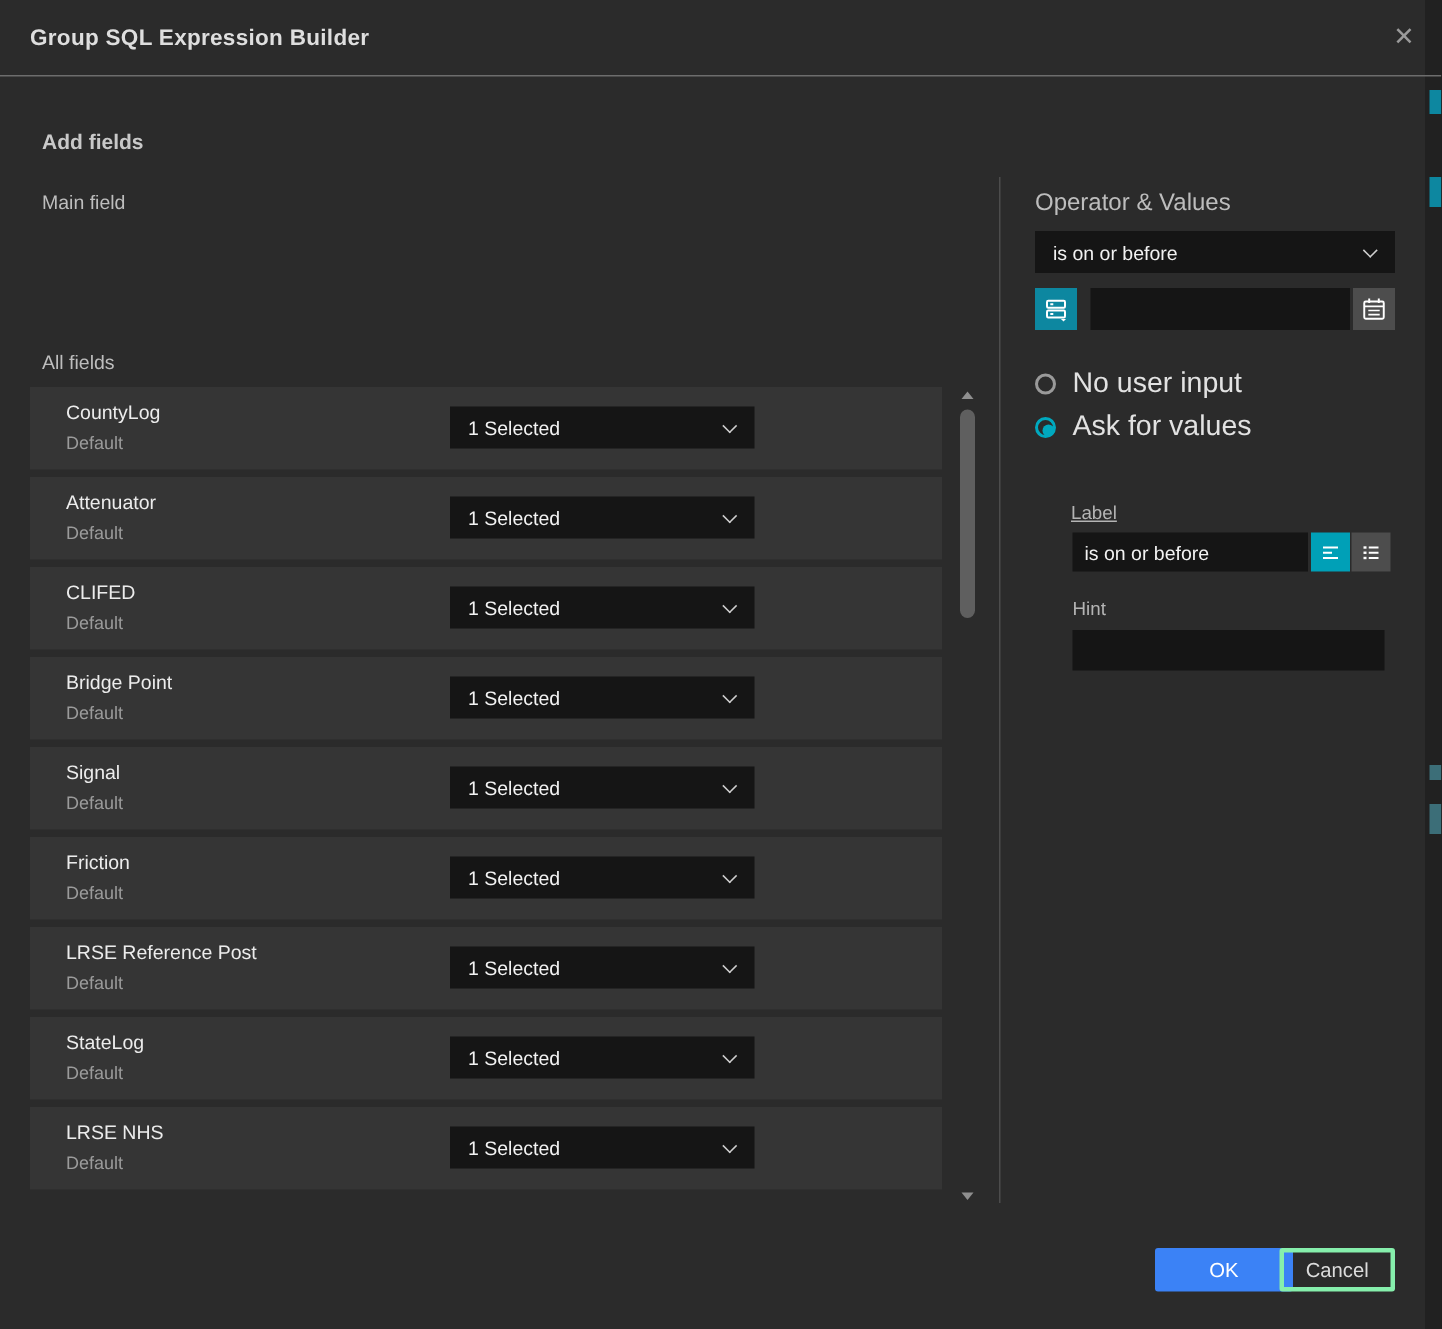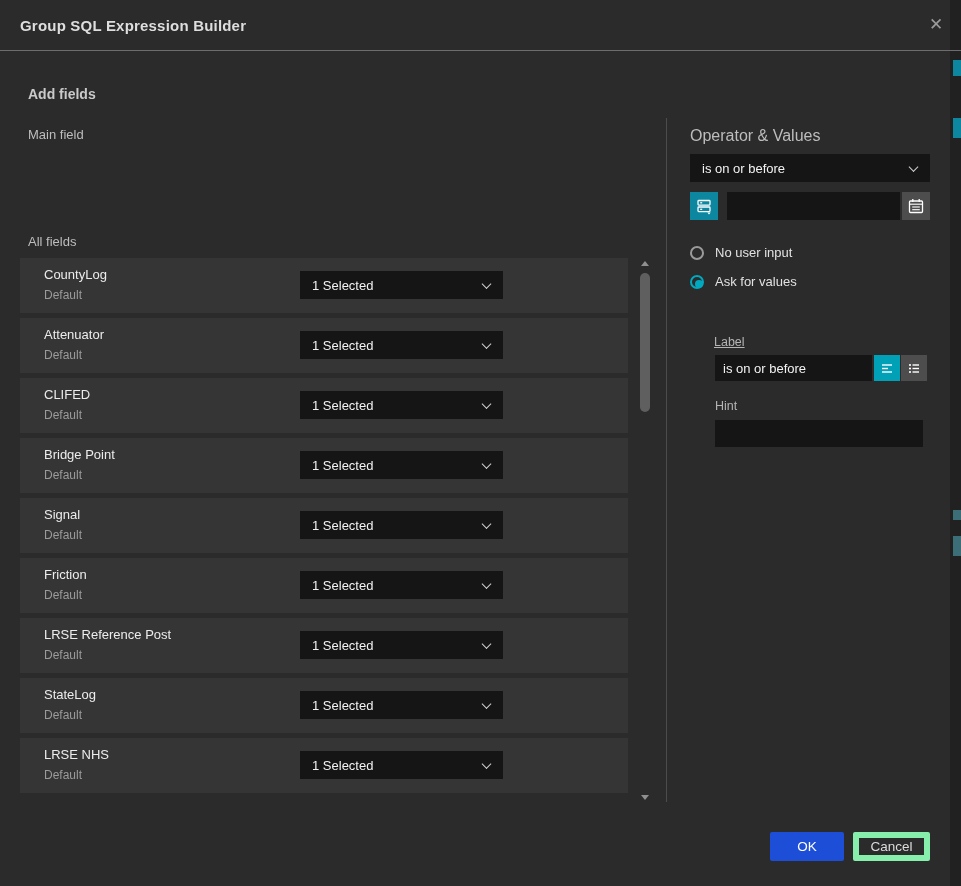--- a/index.html
+++ b/index.html
@@ -48,38 +48,38 @@
   
   .val-row-btn { position:absolute; left:690px; top:192px; width:28px; height:28px; background:#0d87a0; display:flex; align-items:center; justify-content:center; cursor:pointer; }
   .val-input { position:absolute; left:727px; top:192px; width:173px; height:28px; background:#151515; border:none; outline:none; color:#f0f0f0; font-size:13px; padding:0 8px; font-family:"Liberation Sans", sans-serif; }
   .cal-btn { position:absolute; left:902px; top:192px; width:28px; height:28px; background:#4d4d4d; display:flex; align-items:center; justify-content:center; cursor:pointer; }
 
   .radio { position:absolute; left:690px; display:flex; align-items:center; cursor:pointer; }
   .radio-1 { top:245px; } .radio-2 { top:274px; }
   .rdot { width:14px; height:14px; border:2px solid #9a9a9a; border-radius:50%; flex:0 0 auto; position:relative; }
   .radio.on .rdot { border-color:#00a9bf; }
   .radio.on .rdot::after { content:""; position:absolute; left:3px; top:3px; width:8px; height:8px; border-radius:50%; background:#00a9bf; }
-  .rlabel { margin-left:11px; font-size:13px; color:#e2e2e2; }
+  .rlabel { margin-left:11px; font-size:19px; color:#e2e2e2; }
 
   .choose-btn { position:absolute; left:713px; top:303px; width:217px; height:26px; background:#0d87a0; color:#fff; font-size:13px; border:none; cursor:pointer; font-family:"Liberation Sans", sans-serif; }
 
   .cap { position:absolute; font-size:12.5px; color:#b4b4b4; }
   .cap-label { left:714px; top:335px;text-decoration:underline; }
   .cap-hint  { left:715px; top:399px; }
 
   .label-input { position:absolute; left:715px; top:355px; width:157px; height:26px; background:#151515; border:none; outline:none; color:#f2f2f2; font-size:13px; padding:0 8px; font-family:"Liberation Sans", sans-serif; }
   .style-btn { position:absolute; top:355px; width:26px; height:26px; display:flex; align-items:center; justify-content:center; cursor:pointer; }
   .style-align { left:874px; background:#00a0b7; }
   .style-list  { left:901px; background:#4d4d4d; }
 
   .hint-input { position:absolute; left:715px; top:420px; width:208px; height:27px; background:#151515; border:none; outline:none; color:#f2f2f2; font-size:13px; padding:0 8px; font-family:"Liberation Sans", sans-serif; }
 
   
-  .btn-ok { position:absolute; left:770px; top:832px; width:74px; height:29px; background:#1d4ed8; border:none; border-radius:2px; color:#fff; font-size:13.5px; cursor:pointer; font-family:"Liberation Sans", sans-serif; }
-  .btn-cancel { position:absolute; left:853px; top:832px; width:77px; height:29px; background:transparent; border:6px solid #86efac; border-radius:2px; color:#dcdcdc; font-size:13.5px; cursor:pointer; font-family:"Liberation Sans", sans-serif; }
+  .btn-ok { position:absolute; left:770px; top:832px; width:92px; height:29px; background:#3b82f6; border:none; border-radius:2px; color:#fff; font-size:13.5px; cursor:pointer; font-family:"Liberation Sans", sans-serif; }
+  .btn-cancel { position:absolute; left:853px; top:832px; width:77px; height:29px; background:transparent; border:3px solid #86efac; border-radius:2px; color:#dcdcdc; font-size:13.5px; cursor:pointer; font-family:"Liberation Sans", sans-serif; }
 
   
   .behind { position:absolute; left:950px; top:0; width:11px; height:886px; background:#212121; }
   .behind i { position:absolute; left:3px; width:8px; background:#0d87a0; display:block; }
   .behind .t1 { top:60px; height:16px; }
   .behind .t2 { top:118px; height:20px; }
   .behind .t3 { top:510px; height:10px; background:#3c6e78; }
   .behind .t4 { top:536px; height:20px; background:#3c6e78; }
 </style>
 </head>

